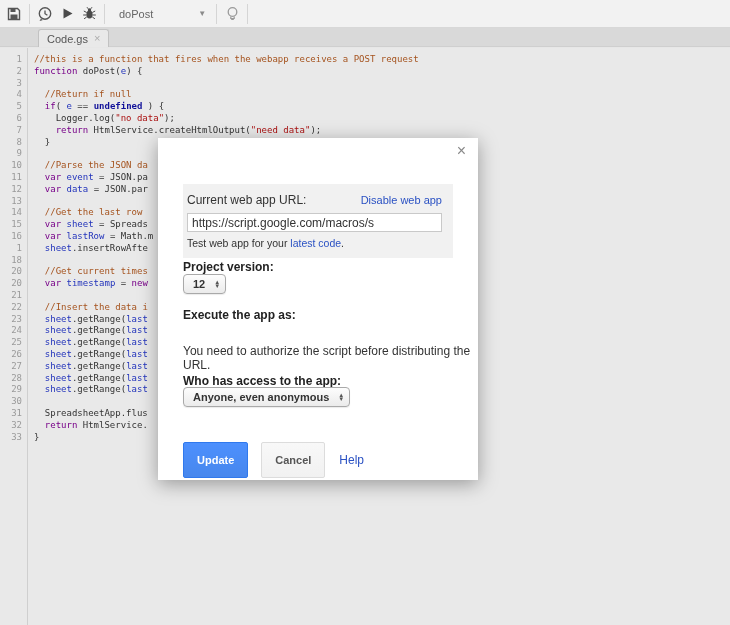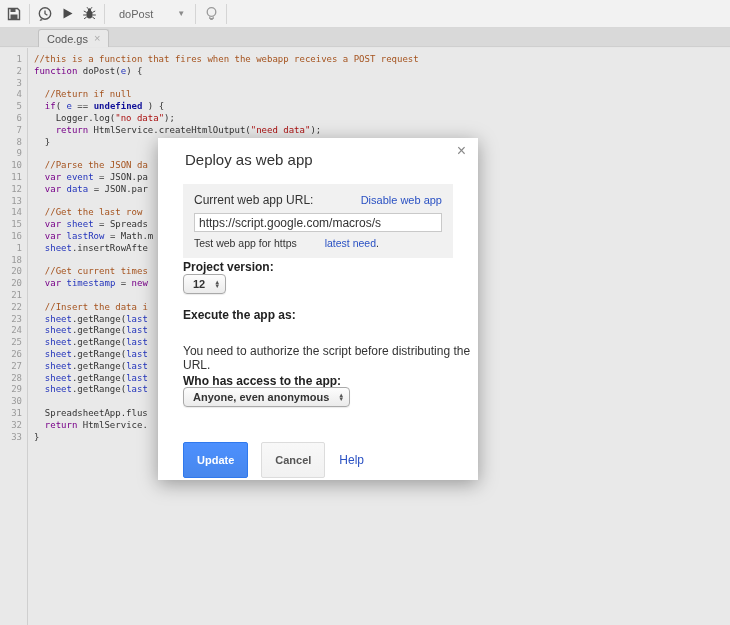--- a/index.html
+++ b/index.html
@@ -8,21 +8,21 @@
 
   
   .toolbar {
     position:absolute; left:0; top:0; width:730px; height:28px;
     background:#f2f2f2; border-bottom:1px solid #d8d8d8;
     display:flex; align-items:center; padding-left:3px;
   }
   .tb-btn { width:22px; height:22px; display:flex; align-items:center; justify-content:center; cursor:pointer; }
   .tb-sep { width:1px; height:20px; background:#d5d5d5; margin:0 4px; }
   .tb-select {
-    display:flex; align-items:center; gap:24px; height:22px;
+    display:flex; align-items:center; gap:45px; height:22px;
     padding:0 6px 0 10px; color:#666; font-size:11px; cursor:pointer; min-width:80px;
   }
   .tb-caret { color:#8a8a8a; font-size:8px; }
   .tb-icon svg { display:block; }
 
   
   .tabbar {
     position:absolute; left:0; top:28px; width:730px; height:19px;
     background:#d9d9d9; border-bottom:1px solid #cfcfcf;
   }
@@ -56,25 +56,25 @@
   .dialog {
     position:absolute; left:158px; top:138px; width:320px; height:342px;
     background:#ffffff; box-shadow:0 4px 18px rgba(0,0,0,.35);
     font-size:12px; color:#333;
   }
   .dlg-close { position:absolute; top:4px; right:12px; font-size:16px; color:#888; cursor:pointer; }
   .dlg-title { position:absolute; left:27px; top:13px; font-size:15px; color:#333; }
 
   .url-box {
     position:absolute; left:25px; top:46px; width:270px;
-    background:#f1f1f1; padding:9px 11px 9px 11px;
+    background:#f1f1f1; padding:9px 11px 9px 4px;
   }
   .url-row { display:flex; justify-content:space-between; align-items:baseline; }
   .url-label { font-size:12px; color:#333; }
-  .link { color:#2a51c3; text-decoration:none; cursor:pointer;margin-left:25px; }
+  .link { color:#2a51c3; text-decoration:none; cursor:pointer; }
   .disable-link { font-size:11px; }
   .url-input {
     margin-top:6px; width:100%; height:19px; border:1px solid #c9c9c9;
     background:#fff; font-size:12px; color:#333; padding:0 4px;
     font-family:"Liberation Sans", sans-serif;
   }
   .test-line { margin-top:5px; font-size:10.5px; color:#333; }
 
   .dlg-label { position:absolute; left:25px; font-weight:bold; font-size:12px; color:#222; }
   .lbl-version { top:122px; }
@@ -198,30 +198,29 @@
       <div>30</div>
       <div>31</div>
       <div>32</div>
       <div>33</div>
     </div>
   <div class="codepane" id="codepane"><div><span class="s-cmt">//this is a function that fires when the webapp receives a POST request</span></div><div><span class="s-kw">function</span><span> doPost(</span><span class="s-v">e</span><span>) {</span></div><div>&nbsp;</div><div><span>  </span><span class="s-cmt">//Return if null</span></div><div><span>  </span><span class="s-kw">if</span><span>( </span><span class="s-v">e</span><span> == </span><span class="s-atom">undefined</span><span> ) {</span></div><div><span>    Logger.log(</span><span class="s-str">"no data"</span><span>);</span></div><div><span>    </span><span class="s-kw">return</span><span> HtmlService.createHtmlOutput(</span><span class="s-str">"need data"</span><span>);</span></div><div><span>  }</span></div><div>&nbsp;</div><div><span>  </span><span class="s-cmt">//Parse the JSON da</span></div><div><span>  </span><span class="s-kw">var</span><span> </span><span class="s-v">event</span><span> = JSON.pa</span></div><div><span>  </span><span class="s-kw">var</span><span> </span><span class="s-v">data</span><span> = JSON.par</span></div><div>&nbsp;</div><div><span>  </span><span class="s-cmt">//Get the last row </span></div><div><span>  </span><span class="s-kw">var</span><span> </span><span class="s-v">sheet</span><span> = Spreads</span></div><div><span>  </span><span class="s-kw">var</span><span> </span><span class="s-v">lastRow</span><span> = Math.m</span></div><div><span>  </span><span class="s-v">sheet</span><span>.insertRowAfte</span></div><div>&nbsp;</div><div><span>  </span><span class="s-cmt">//Get current times</span></div><div><span>  </span><span class="s-kw">var</span><span> </span><span class="s-v">timestamp</span><span> = </span><span class="s-kw">new</span></div><div>&nbsp;</div><div><span>  </span><span class="s-cmt">//Insert the data i</span></div><div><span>  </span><span class="s-v">sheet</span><span>.getRange(</span><span class="s-v">last</span></div><div><span>  </span><span class="s-v">sheet</span><span>.getRange(</span><span class="s-v">last</span></div><div><span>  </span><span class="s-v">sheet</span><span>.getRange(</span><span class="s-v">last</span></div><div><span>  </span><span class="s-v">sheet</span><span>.getRange(</span><span class="s-v">last</span></div><div><span>  </span><span class="s-v">sheet</span><span>.getRange(</span><span class="s-v">last</span></div><div><span>  </span><span class="s-v">sheet</span><span>.getRange(</span><span class="s-v">last</span></div><div><span>  </span><span class="s-v">sheet</span><span>.getRange(</span><span class="s-v">last</span></div><div>&nbsp;</div><div><span>  SpreadsheetApp.flus</span></div><div><span>  </span><span class="s-kw">return</span><span> HtmlService.</span></div><div><span>}</span></div></div>
 </div>
 
 <div class="dialog">
   <span class="dlg-close">×</span>
-  <div class="dlg-title">Deploy as web app</div>
 
   <div class="url-box">
     <div class="url-row">
       <span class="url-label">Current web app URL:</span>
       <a class="link disable-link">Disable web app</a>
     </div>
     <input class="url-input" value="https://script.google.com/macros/s" style="">
     <div class="test-line">
-      <span>Test web app for https </span><a class="link">latest need</a><span>.</span>
+      <span>Test web app for your </span><a class="link">latest code</a><span>.</span>
     </div>
   </div>
 
   <div class="dlg-label lbl-version">Project version:</div>
   <div class="mac-select sel-version">
     <span>12</span>
     <span class="stepper">
         <span>▲</span>
         <span>▼</span>
       </span>

